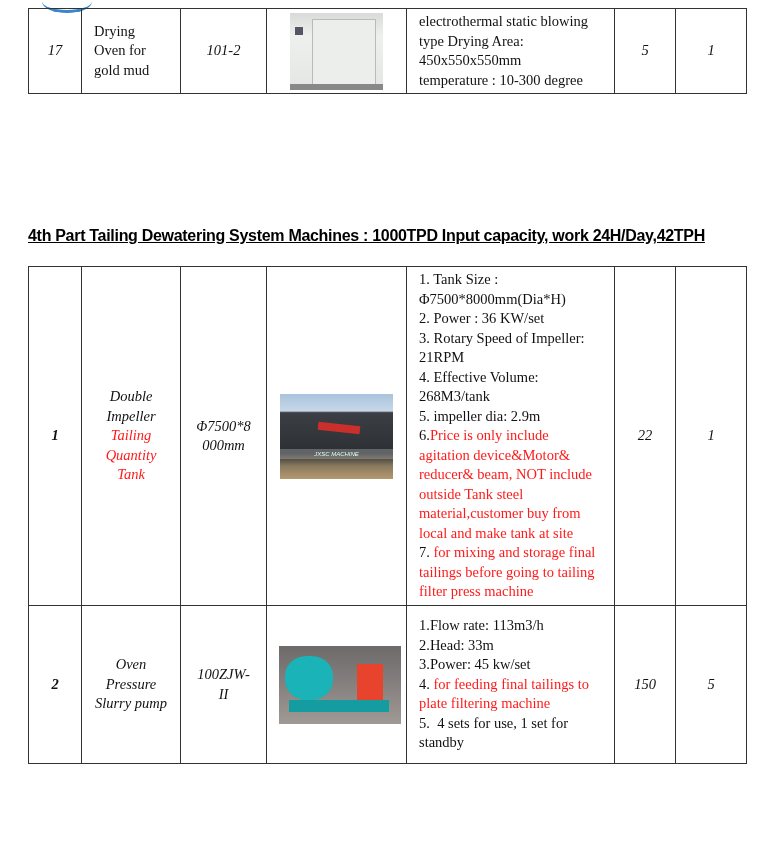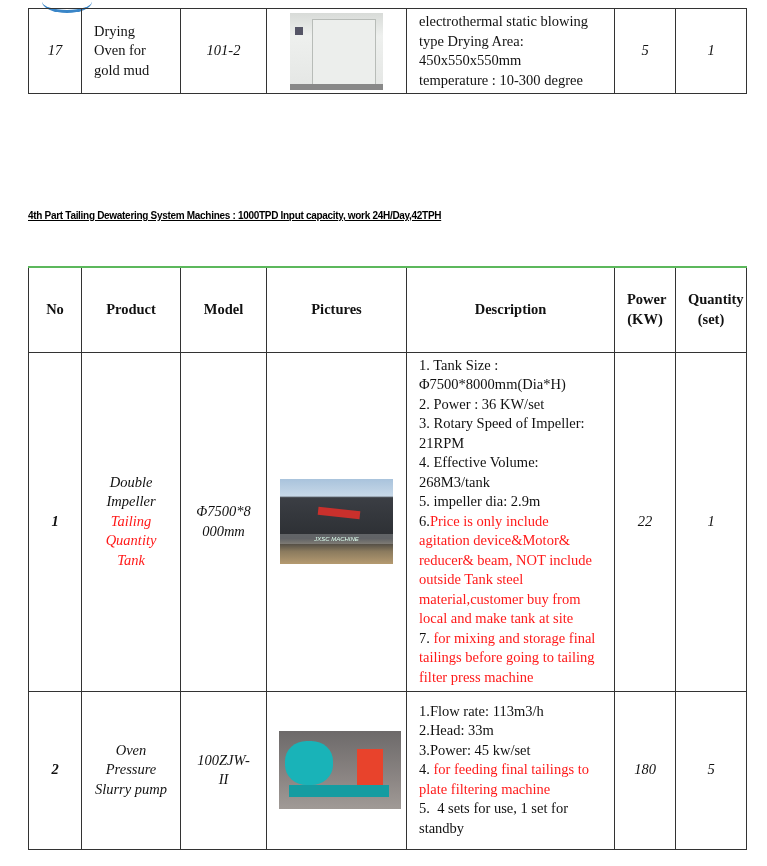--- a/index.html
+++ b/index.html
@@ -10,22 +10,22 @@
            border-bottom: 3px solid #3a86c8; }
     table { position: absolute; border-collapse: collapse; table-layout: fixed; }
     td, th { border: 1.5px solid #333; padding: 0 12px; font-size: 14.5px; line-height: 19.5px; }
     #top-table { left: 28px; top: 8px; width: 718px; }
     #main-table { left: 28px; top: 266px; width: 718px; }
     #main-table tr.head th { border-top: 2px solid #5cb85c; font-weight: bold; text-align: center;
            font-size: 14.5px; }
     .c { text-align: center; vertical-align: middle; font-style: italic; }
     .l { text-align: left; vertical-align: middle; }
     .red { color: #ff1a1a; }
-    .section-title { left: 28px; top: 210px; font-family: "Liberation Sans", sans-serif;
-           font-weight: bold; font-size: 10px; text-decoration: underline; letter-spacing: -0.3px;
+    .section-title { left: 28px; top: 227px; font-family: "Liberation Sans", sans-serif;
+           font-weight: bold; font-size: 16px; text-decoration: underline; letter-spacing: -0.3px;
            color: #000; white-space: nowrap; }
     .pic { display: block; margin: 0 auto; position: relative; overflow: hidden; }
     
     .oven { width: 93px; height: 77px; background: linear-gradient(180deg,#d8dbd8,#eef0ee 30%,#e4e6e4); }
     .oven .door { position: absolute; left: 22px; top: 6px; width: 62px; height: 64px; border: 1px solid #b8bcb8; background:#eceeec;}
     .oven .panel { position: absolute; left: 5px; top: 14px; width: 8px; height: 8px; background:#556; }
     .oven .base { position: absolute; left: 0; bottom: 0; width: 100%; height: 6px; background:#888; }
     
     .furnace { width: 75px; height: 73px; background: #777; }
     .furnace .body { position:absolute; left: 20px; top: 10px; width: 26px; height: 50px; background:#d0d4d8; border:1px solid #aaa;}
@@ -86,35 +86,20 @@
   <colgroup>
     <col style="width:53px">
       <col style="width:99px">
       <col style="width:86px">
       <col style="width:140px">
     <col style="width:208px">
       <col style="width:61px">
       <col style="width:71px">
   </colgroup>
   <tbody>
-      <tr class="head" style="height:85px">
-    <th>No</th>
-    <th>Product</th>
-    <th>Model</th>
-    <th>Pictures</th>
-    <th>Description</th>
-    <th>
-      <div>Power</div>
-      <div>(KW)</div>
-    </th>
-    <th>
-      <div>Quantity</div>
-      <div>(set)</div>
-    </th>
-  </tr>
 
   <tr style="height:339px">
     <td class="c" style="font-weight:bold">1</td>
     <td class="c">
       <div>Double</div>
       <div>Impeller</div>
       <div class="red">Tailing</div>
       <div class="red">Quantity</div>
       <div class="red">Tank</div>
     </td>
@@ -152,17 +137,17 @@
             <div class="frame"></div>
       </div>
     </td>
     <td class="l">
       <div>1.Flow rate: 113m3/h</div>
       <div>2.Head: 33m</div>
       <div>3.Power: 45 kw/set</div>
       <div><span>4.</span><span class="red"> for feeding final tailings to plate filtering machine</span></div>
       <div style="white-space:pre-wrap">5.  4 sets for use, 1 set for standby</div>
     </td>
-    <td class="c">180</td>
+    <td class="c">150</td>
     <td class="c">5</td>
   </tr>
 </tbody>
   </table>
 
 </body></html>

